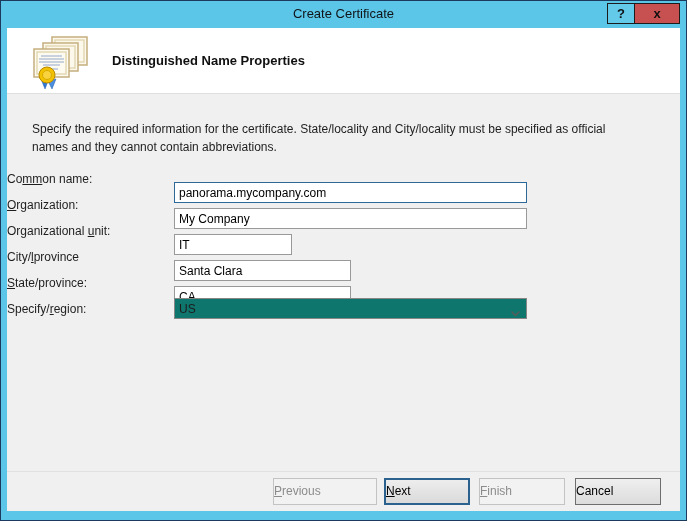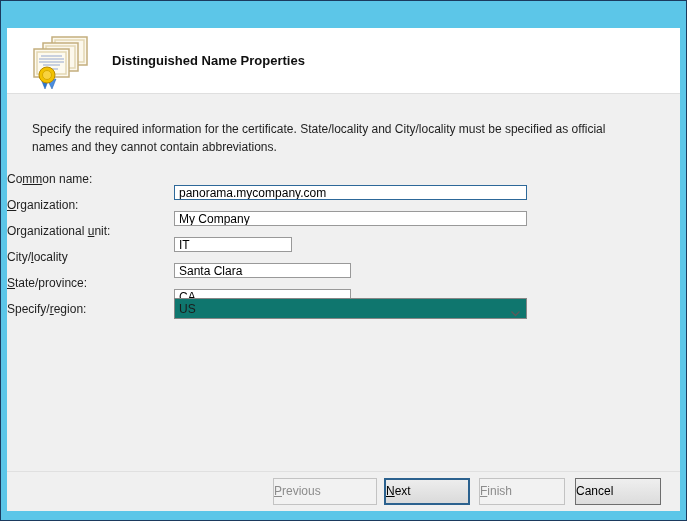--- a/index.html
+++ b/index.html
@@ -56,21 +56,21 @@
     line-height:18px; color:#1e1e1e;
   }
 
   
   .form { margin-top:12px; }
   .row { display:flex; align-items:center; height:21px; margin-bottom:5px; }
   .row .lbl { width:167px; color:#1e1e1e; }
   .accel { text-decoration:underline; }
 
   .tb {
-    height:15px; border:1px solid #999999; background:#ffffff;
+    height:21px; border:1px solid #999999; background:#ffffff;
     font-family:"Liberation Sans", sans-serif; font-size:12px; color:#000;
     padding:0 3px 0 4px; outline:none;margin-top:28px;
   }
   .tb.focused { border-color:#2D6899; }
   .w-wide { width:353px; }
   .w-med  { width:177px; }
   .w-sm   { width:118px; }
 
   .combo {
     position:relative; width:353px; height:21px;
@@ -104,20 +104,29 @@
   .btn-previous { left:266px; width:104px; }
   .btn-next     { left:377px; width:86px;  }
   .btn-finish   { left:472px; width:86px;  }
   .btn-cancel   { left:568px; width:86px;  }
 </style>
 </head>
 <body>
 
 <div class="dialog">
 
+  <div class="titlebar">
+    <div class="titlebar-text">Create Certificate</div>
+    <div class="caption-btn help-btn">
+      <span>?</span>
+    </div>
+    <div class="caption-btn close-btn">
+      <span>x</span>
+    </div>
+  </div>
 
   <div class="client">
 
     <div class="header">
       <span class="header-icon">
         <svg width="56" height="54" viewBox="0 0 56 54">
           <g stroke-width="1.5">
             <rect x="20" y="1" width="35" height="28" fill="#FCF8EC" stroke="#C4AE7E"></rect>
             <rect x="23" y="4" width="29" height="22" fill="none" stroke="#E3D7B4"></rect>
             <rect x="11" y="7" width="35" height="28" fill="#FCF8EC" stroke="#C4AE7E"></rect>
@@ -154,21 +163,21 @@
         <span class="lbl"><span></span><span class="accel">O</span><span>rganization:</span></span>
         <input type="text" class="tb w-wide" value="My Company" style="">
       </div>
 
       <div class="row">
         <span class="lbl"><span>Organizational </span><span class="accel">u</span><span>nit:</span></span>
         <input type="text" class="tb w-sm" value="IT" style="">
       </div>
 
       <div class="row">
-        <span class="lbl"><span>City/</span><span class="accel">l</span><span>ocality</span></span>
+        <span class="lbl"><span>City/</span><span class="accel">l</span><span>province</span></span>
         <input type="text" class="tb w-med" value="Santa Clara" style="">
       </div>
 
       <div class="row">
         <span class="lbl"><span></span><span class="accel">S</span><span>tate/province:</span></span>
         <input type="text" class="tb w-med" value="CA" style="">
       </div>
 
       <div class="row">
         <span class="lbl"><span>Specify/</span><span class="accel">r</span><span>egion:</span></span>

